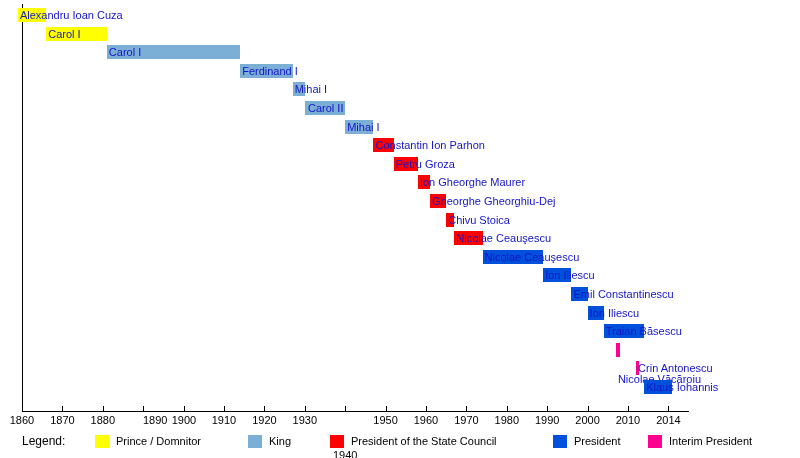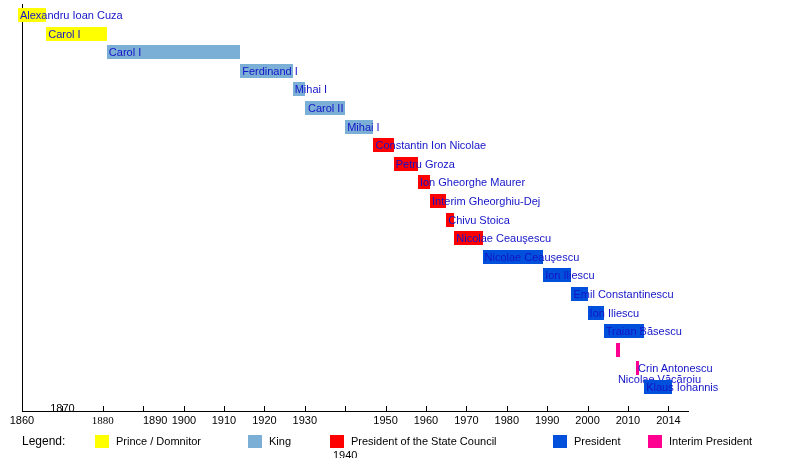--- a/index.html
+++ b/index.html
@@ -123,23 +123,23 @@
 
 <div id="chart-root">
 
   <div id="plot-area">
     <div class="axis-line-vertical" id="y-axis" style="left: 22px; top: 4px; width: 1px; height: 407px;"></div>
     <div class="axis-line-horizontal" id="x-axis" style="left: 22px; top: 411px; width: 666.6px;"></div>
     <div id="ticks-layer">
         <div class="axis-tick" style="left: 22px; top: 406px;"></div>
         <div class="axis-tick-label" style="left: 2px; top: 414px; width: 40px;">1860</div>
         <div class="axis-tick" style="left: 62.4px; top: 406px;"></div>
-        <div class="axis-tick-label" style="left: 42.4px; top: 402px; width: 40px;">1870</div>
+        <div class="axis-tick-label" style="left: 42.4px; top: 414px; width: 40px;">1870</div>
         <div class="axis-tick" style="left: 102.8px; top: 406px;"></div>
-        <div class="axis-tick-label" style="left: 82.8px; top: 414px; width: 40px; font-family: Liberation Serif, serif;">1880</div>
+        <div class="axis-tick-label" style="left: 82.8px; top: 414px; width: 40px;">1880</div>
         <div class="axis-tick" style="left: 143.2px; top: 406px;"></div>
         <div class="axis-tick-label" style="left: 123.2px; top: 414px; width: 40px; margin-left: 12px;">1890</div>
         <div class="axis-tick" style="left: 183.6px; top: 406px;"></div>
         <div class="axis-tick-label" style="left: 164px; top: 414px; width: 40px;">1900</div>
         <div class="axis-tick" style="left: 224px; top: 406px;"></div>
         <div class="axis-tick-label" style="left: 204px; top: 414px; width: 40px;">1910</div>
         <div class="axis-tick" style="left: 264.4px; top: 406px;"></div>
         <div class="axis-tick-label" style="left: 244.4px; top: 414px; width: 40px;">1920</div>
         <div class="axis-tick" style="left: 304.8px; top: 406px;"></div>
         <div class="axis-tick-label" style="left: 284.8px; top: 414px; width: 40px;">1930</div>
@@ -186,33 +186,33 @@
         <div class="bar-row" style="top: 101px;">
           <div class="bar-rect" style="left: 304.8px; width: 40.4px; background: rgb(124, 175, 214);"></div>
           <div class="bar-label" style="left: 308px;">Carol II</div>
         </div>
         <div class="bar-row" style="top: 119.6px;">
           <div class="bar-rect" style="left: 345.2px; width: 28.28px; background: rgb(124, 175, 214);"></div>
           <div class="bar-label" style="left: 347.2px;">Mihai I</div>
         </div>
         <div class="bar-row" style="top: 138.2px;">
           <div class="bar-rect" style="left: 373.48px; width: 20.2px; background: rgb(255, 0, 0);"></div>
-          <div class="bar-label" style="left: 375.48px;">Constantin Ion Nicolae</div>
+          <div class="bar-label" style="left: 375.48px;">Constantin Ion Parhon</div>
         </div>
         <div class="bar-row" style="top: 156.8px;">
           <div class="bar-rect" style="left: 393.68px; width: 24.24px; background: rgb(255, 0, 0);"></div>
           <div class="bar-label" style="left: 395.68px;">Petru Groza</div>
         </div>
         <div class="bar-row" style="top: 175.4px;">
           <div class="bar-rect" style="left: 417.92px; width: 12.12px; background: rgb(255, 0, 0);"></div>
           <div class="bar-label" style="left: 419.92px;">Ion Gheorghe Maurer</div>
         </div>
         <div class="bar-row" style="top: 194px;">
           <div class="bar-rect" style="left: 430.04px; width: 16.16px; background: rgb(255, 0, 0);"></div>
-          <div class="bar-label" style="left: 432.04px;">Interim Gheorghiu-Dej</div>
+          <div class="bar-label" style="left: 432.04px;">Gheorghe Gheorghiu-Dej</div>
         </div>
         <div class="bar-row" style="top: 212.6px;">
           <div class="bar-rect" style="left: 446.2px; width: 8.08px; background: rgb(255, 0, 0);"></div>
           <div class="bar-label" style="left: 448.2px;">Chivu Stoica</div>
         </div>
         <div class="bar-row" style="top: 231.2px;">
           <div class="bar-rect" style="left: 454.28px; width: 28.28px; background: rgb(255, 0, 0);"></div>
           <div class="bar-label" style="left: 456.28px;">Nicolae Ceauşescu</div>
         </div>
         <div class="bar-row" style="top: 249.8px;">

